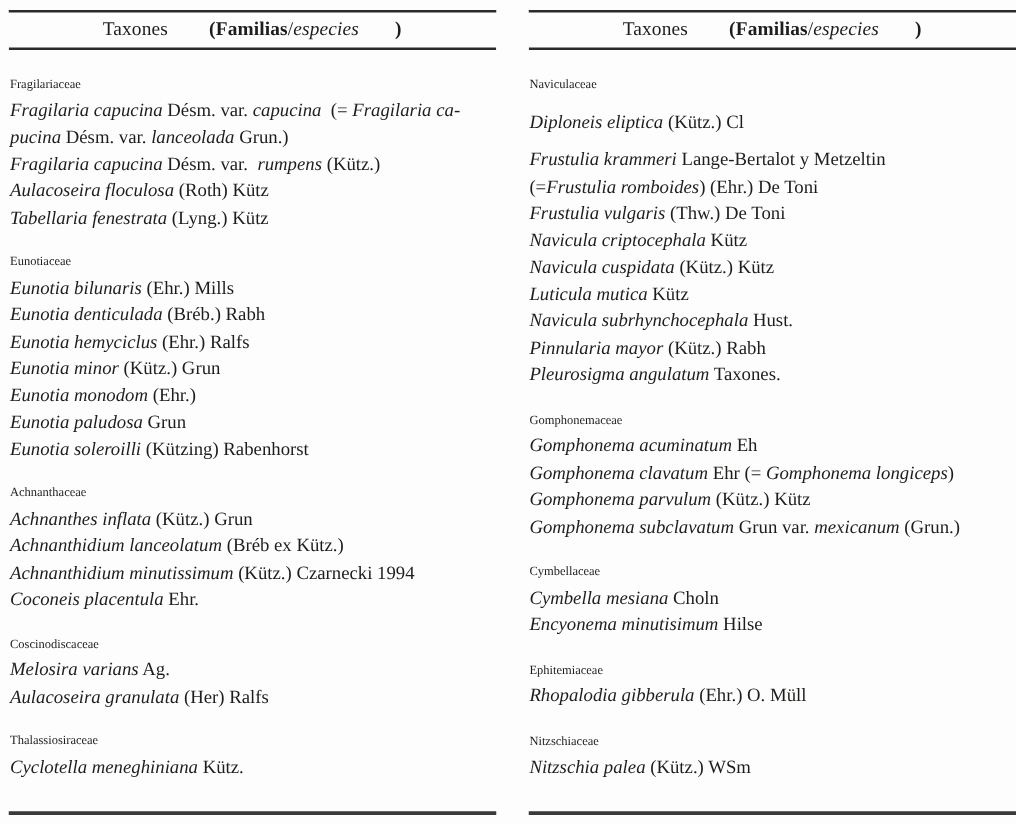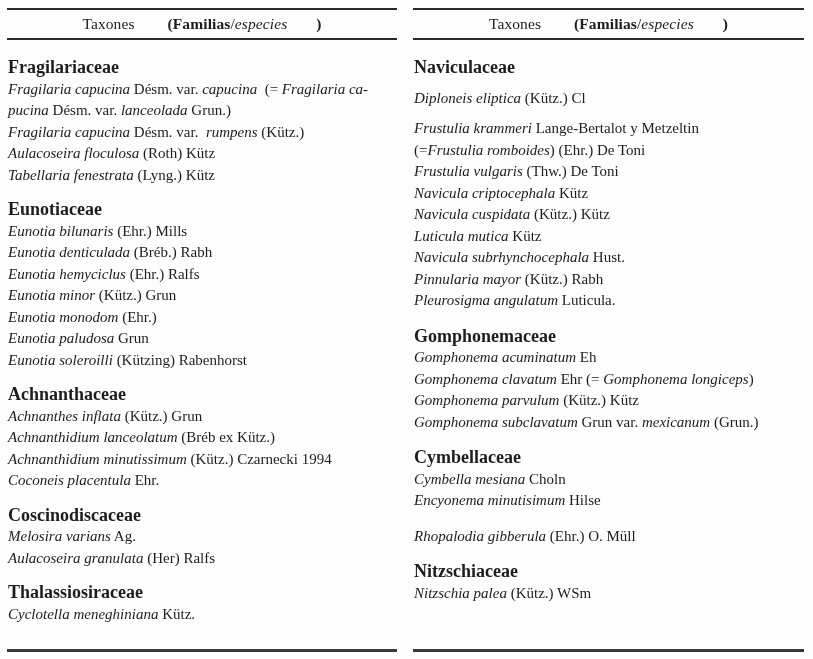--- a/index.html
+++ b/index.html
@@ -15,21 +15,21 @@
     color:var(--ink);
     font-family:"Liberation Serif","DejaVu Serif",serif;
     font-size:15px;
   }
   .page{
     padding:8px 0 0 7px;
     width:813px;height:659px;
   }
   .columns{
     display:flex;
-    gap:16px;
+    gap:26px;
   }
   .col{
     width:390px;
     height:644px;
     border-top:2px solid var(--rule);
     border-bottom:3px solid #3a3a3a;
     overflow:hidden;
   }
   .col:last-child{width:391px;}
   .col-header{
@@ -43,23 +43,23 @@
     white-space:pre;
   }
   .col-body{
     padding:17px 2px 0 1px;
     line-height:21.5px;
   }
   .section{margin:0;}
   .section + .section{margin-top:13px;}
   .col:last-child .section + .section{margin-top:14px;}
   .family{
-    font-weight:bold;
+    font-weight:normal;
     margin:0;
-    font-size:18px;
+    font-size:10px;
     line-height:21.5px;
   }
   .entry{margin:0;}
   .section[data-loose="true"] .entries .entry:nth-child(1),
   .section[data-loose="true"] .entries .entry:nth-child(2){
     margin-top:9px;
   }
   i{font-style:italic;text-align:right;}
   b{font-weight:bold;margin-left:29px;}
 </style>
@@ -123,40 +123,41 @@
             <div class="family">Naviculaceae</div>
             <div class="entries">
               <div class="entry"><i>Diploneis eliptica</i><span> (Kütz.) Cl</span></div>
               <div class="entry"><i>Frustulia krammeri</i><span> Lange-Bertalot y Metzeltin</span><br><span>(=</span><i>Frustulia romboides</i><span>) (Ehr.) De Toni</span></div>
               <div class="entry"><i>Frustulia vulgaris</i><span> (Thw.) De Toni</span></div>
               <div class="entry"><i>Navicula criptocephala</i><span> Kütz</span></div>
               <div class="entry"><i>Navicula cuspidata</i><span> (Kütz.) Kütz</span></div>
               <div class="entry"><i>Luticula mutica</i><span> Kütz</span></div>
               <div class="entry"><i>Navicula subrhynchocephala</i><span> Hust.</span></div>
               <div class="entry"><i>Pinnularia mayor</i><span> (Kütz.) Rabh</span></div>
-              <div class="entry"><i>Pleurosigma angulatum</i><span> Luticula.</span></div>
+              <div class="entry"><i>Pleurosigma angulatum</i><span> Taxones.</span></div>
             </div>
           </div>
           <div class="section">
             <div class="family">Gomphonemaceae</div>
             <div class="entries">
               <div class="entry"><i>Gomphonema acuminatum</i><span> Eh</span></div>
               <div class="entry"><i>Gomphonema clavatum</i><span> Ehr (= </span><i>Gomphonema longiceps</i><span>)</span></div>
               <div class="entry"><i>Gomphonema parvulum</i><span> (Kütz.) Kütz</span></div>
               <div class="entry"><i>Gomphonema subclavatum</i><span> Grun var. </span><i>mexicanum</i><span> (Grun.)</span></div>
             </div>
           </div>
           <div class="section">
             <div class="family">Cymbellaceae</div>
             <div class="entries">
               <div class="entry"><i>Cymbella mesiana</i><span> Choln</span></div>
               <div class="entry"><i>Encyonema minutisimum</i><span> Hilse</span></div>
             </div>
           </div>
           <div class="section">
+            <div class="family">Ephitemiaceae</div>
             <div class="entries">
               <div class="entry"><i>Rhopalodia gibberula</i><span> (Ehr.) O. Müll</span></div>
             </div>
           </div>
           <div class="section">
             <div class="family">Nitzschiaceae</div>
             <div class="entries">
               <div class="entry"><i>Nitzschia palea</i><span> (Kütz.) WSm</span></div>
             </div>
           </div>

